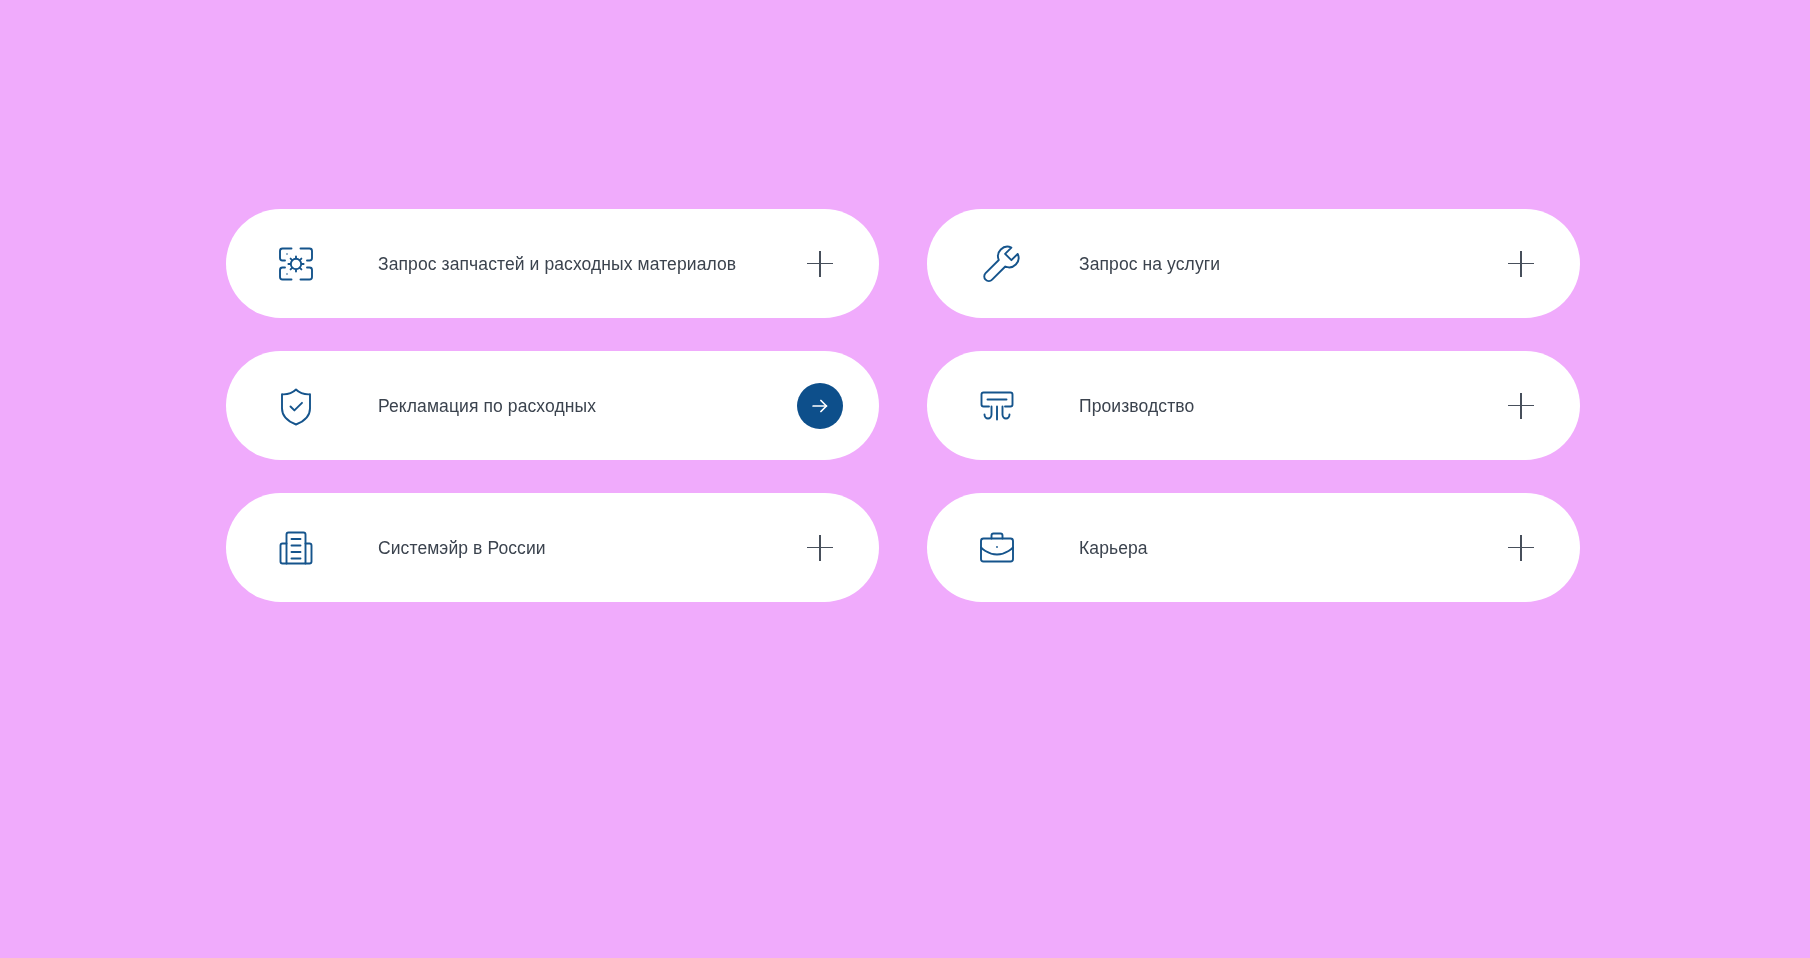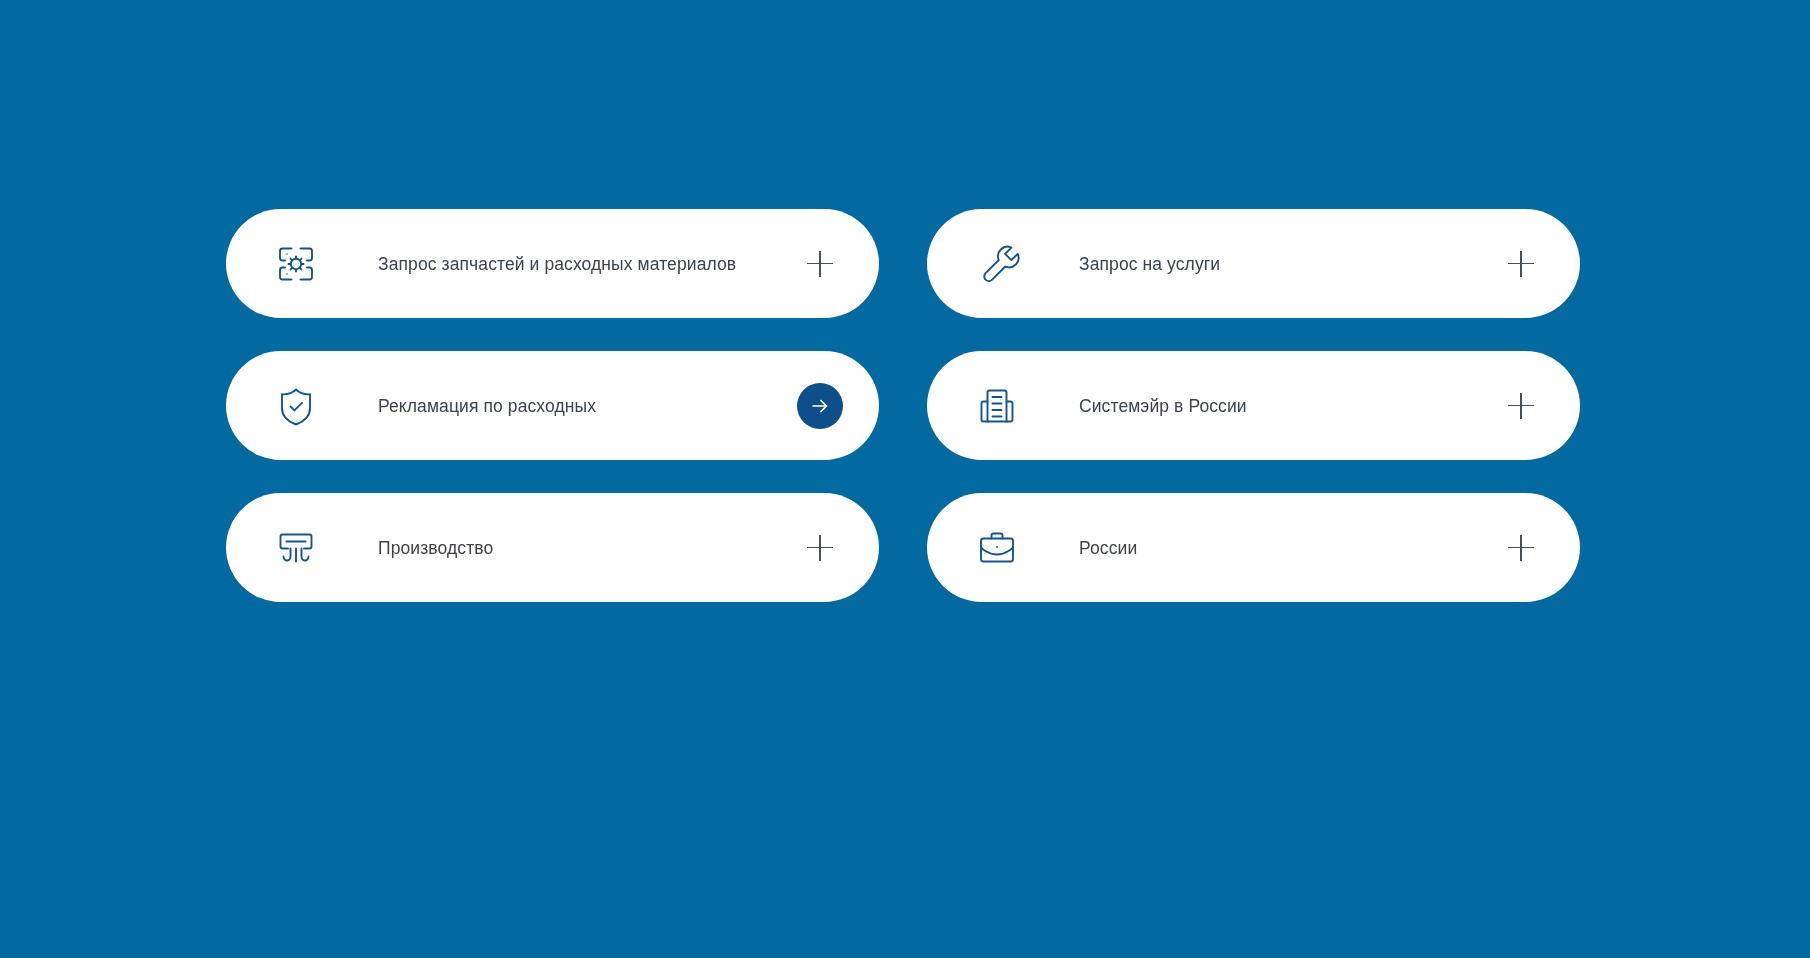--- a/index.html
+++ b/index.html
@@ -11,21 +11,21 @@
     height: 958px;
     background: #eff0f2;
     font-family: "Liberation Sans", sans-serif;
     overflow: hidden;
   }
 
   .page {
     position: relative;
     width: 1810px;
     height: 958px;
-    background: #0369a1;
+    background: #f0abfc;
   }
 
   .grid {
     position: absolute;
     left: 226px;
     top: 209px;
     width: 1354px;
     display: grid;
     grid-template-columns: 653px 653px;
     grid-column-gap: 48px;
@@ -176,61 +176,61 @@
       <span class="card-action">
         <button class="arrow-button">
           <svg viewBox="0 0 24 24" fill="none" stroke="#ffffff" stroke-width="1.9" stroke-linecap="round" stroke-linejoin="round">
             <path d="M4.5 12H19"></path>
             <path d="M13 6L19 12L13 18"></path>
           </svg>
         </button>
       </span>
     </div>
 
-    <div class="card is-left">
-      <span class="card-icon">
-        <svg viewBox="0 0 50 50" fill="none" stroke="#15548c" stroke-width="1.9" stroke-linecap="round" stroke-linejoin="round">
-          <path d="M17.5 9.5H32.5C33.6 9.5 34.5 10.4 34.5 11.5V40.5H15.5V11.5C15.5 10.4 16.4 9.5 17.5 9.5Z"></path>
-          <path d="M15.5 20.5H11.5C10.4 20.5 9.5 21.4 9.5 22.5V38.5C9.5 39.6 10.4 40.5 11.5 40.5H15.5"></path>
-          <path d="M34.5 20.5H38.5C39.6 20.5 40.5 21.4 40.5 22.5V38.5C40.5 39.6 39.6 40.5 38.5 40.5H34.5"></path>
-          <path d="M20.5 16H29.5M20.5 22.5H29.5M20.5 29H29.5M20.5 35.5H29.5"></path>
-        </svg>
-      </span>
-      <span class="card-label">Системэйр в России</span>
-      <span class="card-action">
-        <span class="plus-icon"></span>
-      </span>
-    </div>
-
     <div class="card is-right">
       <span class="card-icon">
         <svg viewBox="0 0 50 50" fill="none" stroke="#15548c" stroke-width="1.9" stroke-linecap="round" stroke-linejoin="round">
           <path d="M17 25.5H11.5C10.4 25.5 9.5 24.6 9.5 23.5V13.5C9.5 12.4 10.4 11.5 11.5 11.5H38.5C39.6 11.5 40.5 12.4 40.5 13.5V23.5C40.5 24.6 39.6 25.5 38.5 25.5H33"></path>
           <path d="M15.5 18.5H34.5"></path>
           <path d="M25 25.5V38.5"></path>
           <path d="M19.5 25.5V33.5C19.5 35.7 18 37.5 16 37.5C14 37.5 12.5 35.7 12.5 33.5"></path>
           <path d="M30.5 25.5V33.5C30.5 35.7 32 37.5 34 37.5C36 37.5 37.5 35.7 37.5 33.5"></path>
         </svg>
       </span>
       <span class="card-label">Производство</span>
       <span class="card-action">
         <span class="plus-icon"></span>
       </span>
     </div>
 
+    <div class="card is-left">
+      <span class="card-icon">
+        <svg viewBox="0 0 50 50" fill="none" stroke="#15548c" stroke-width="1.9" stroke-linecap="round" stroke-linejoin="round">
+          <path d="M17.5 9.5H32.5C33.6 9.5 34.5 10.4 34.5 11.5V40.5H15.5V11.5C15.5 10.4 16.4 9.5 17.5 9.5Z"></path>
+          <path d="M15.5 20.5H11.5C10.4 20.5 9.5 21.4 9.5 22.5V38.5C9.5 39.6 10.4 40.5 11.5 40.5H15.5"></path>
+          <path d="M34.5 20.5H38.5C39.6 20.5 40.5 21.4 40.5 22.5V38.5C40.5 39.6 39.6 40.5 38.5 40.5H34.5"></path>
+          <path d="M20.5 16H29.5M20.5 22.5H29.5M20.5 29H29.5M20.5 35.5H29.5"></path>
+        </svg>
+      </span>
+      <span class="card-label">Системэйр в России</span>
+      <span class="card-action">
+        <span class="plus-icon"></span>
+      </span>
+    </div>
+
 
     <div class="card is-right">
       <span class="card-icon">
         <svg viewBox="0 0 50 50" fill="none" stroke="#15548c" stroke-width="1.9" stroke-linecap="round" stroke-linejoin="round">
           <path d="M11.5 15.5H38.5C39.9 15.5 41 16.6 41 18V36C41 37.4 39.9 38.5 38.5 38.5H11.5C10.1 38.5 9 37.4 9 36V18C9 16.6 10.1 15.5 11.5 15.5Z"></path>
           <path d="M19.5 15.5V12.5C19.5 11.4 20.4 10.5 21.5 10.5H28.5C29.6 10.5 30.5 11.4 30.5 12.5V15.5"></path>
           <path d="M9 24.5C9 24.5 15.5 31.5 25 31.5C34.5 31.5 41 24.5 41 24.5"></path>
           <circle cx="25" cy="24" r="0.9" fill="#15548c" stroke="none"></circle>
         </svg>
       </span>
-      <span class="card-label">России</span>
+      <span class="card-label">Карьера</span>
       <span class="card-action">
         <span class="plus-icon"></span>
       </span>
     </div>
 
   </div>
 </div>
 
 </body></html>

